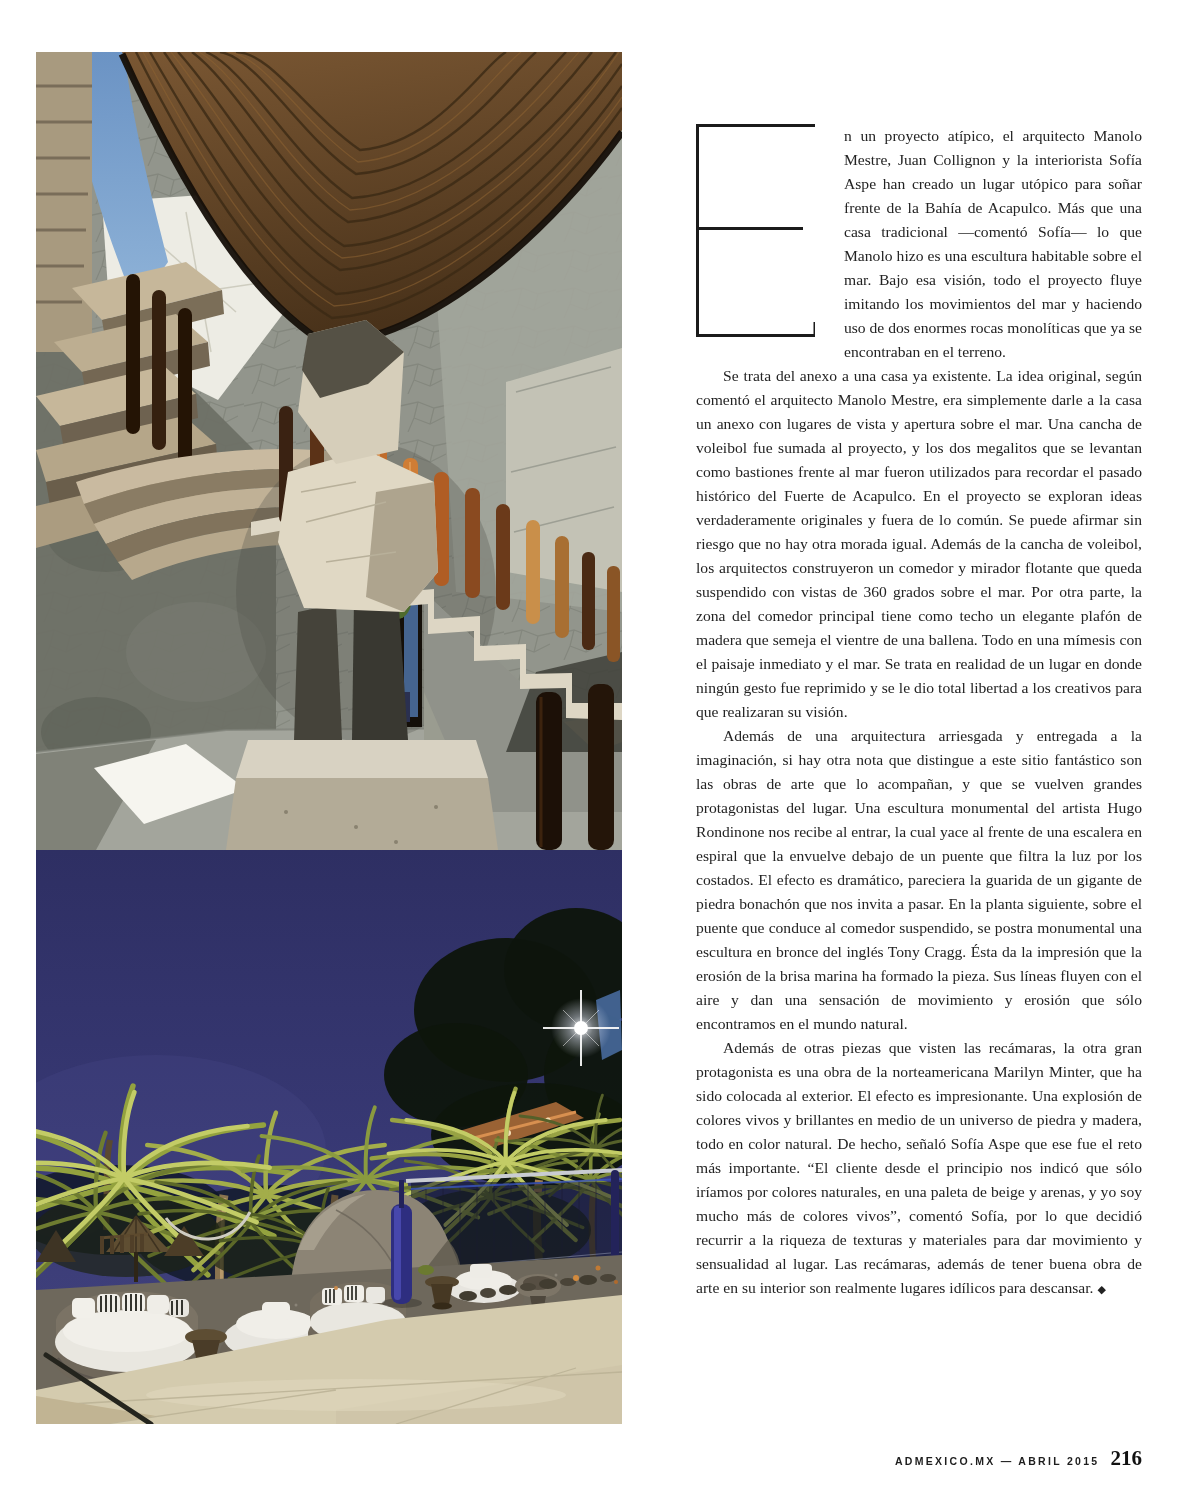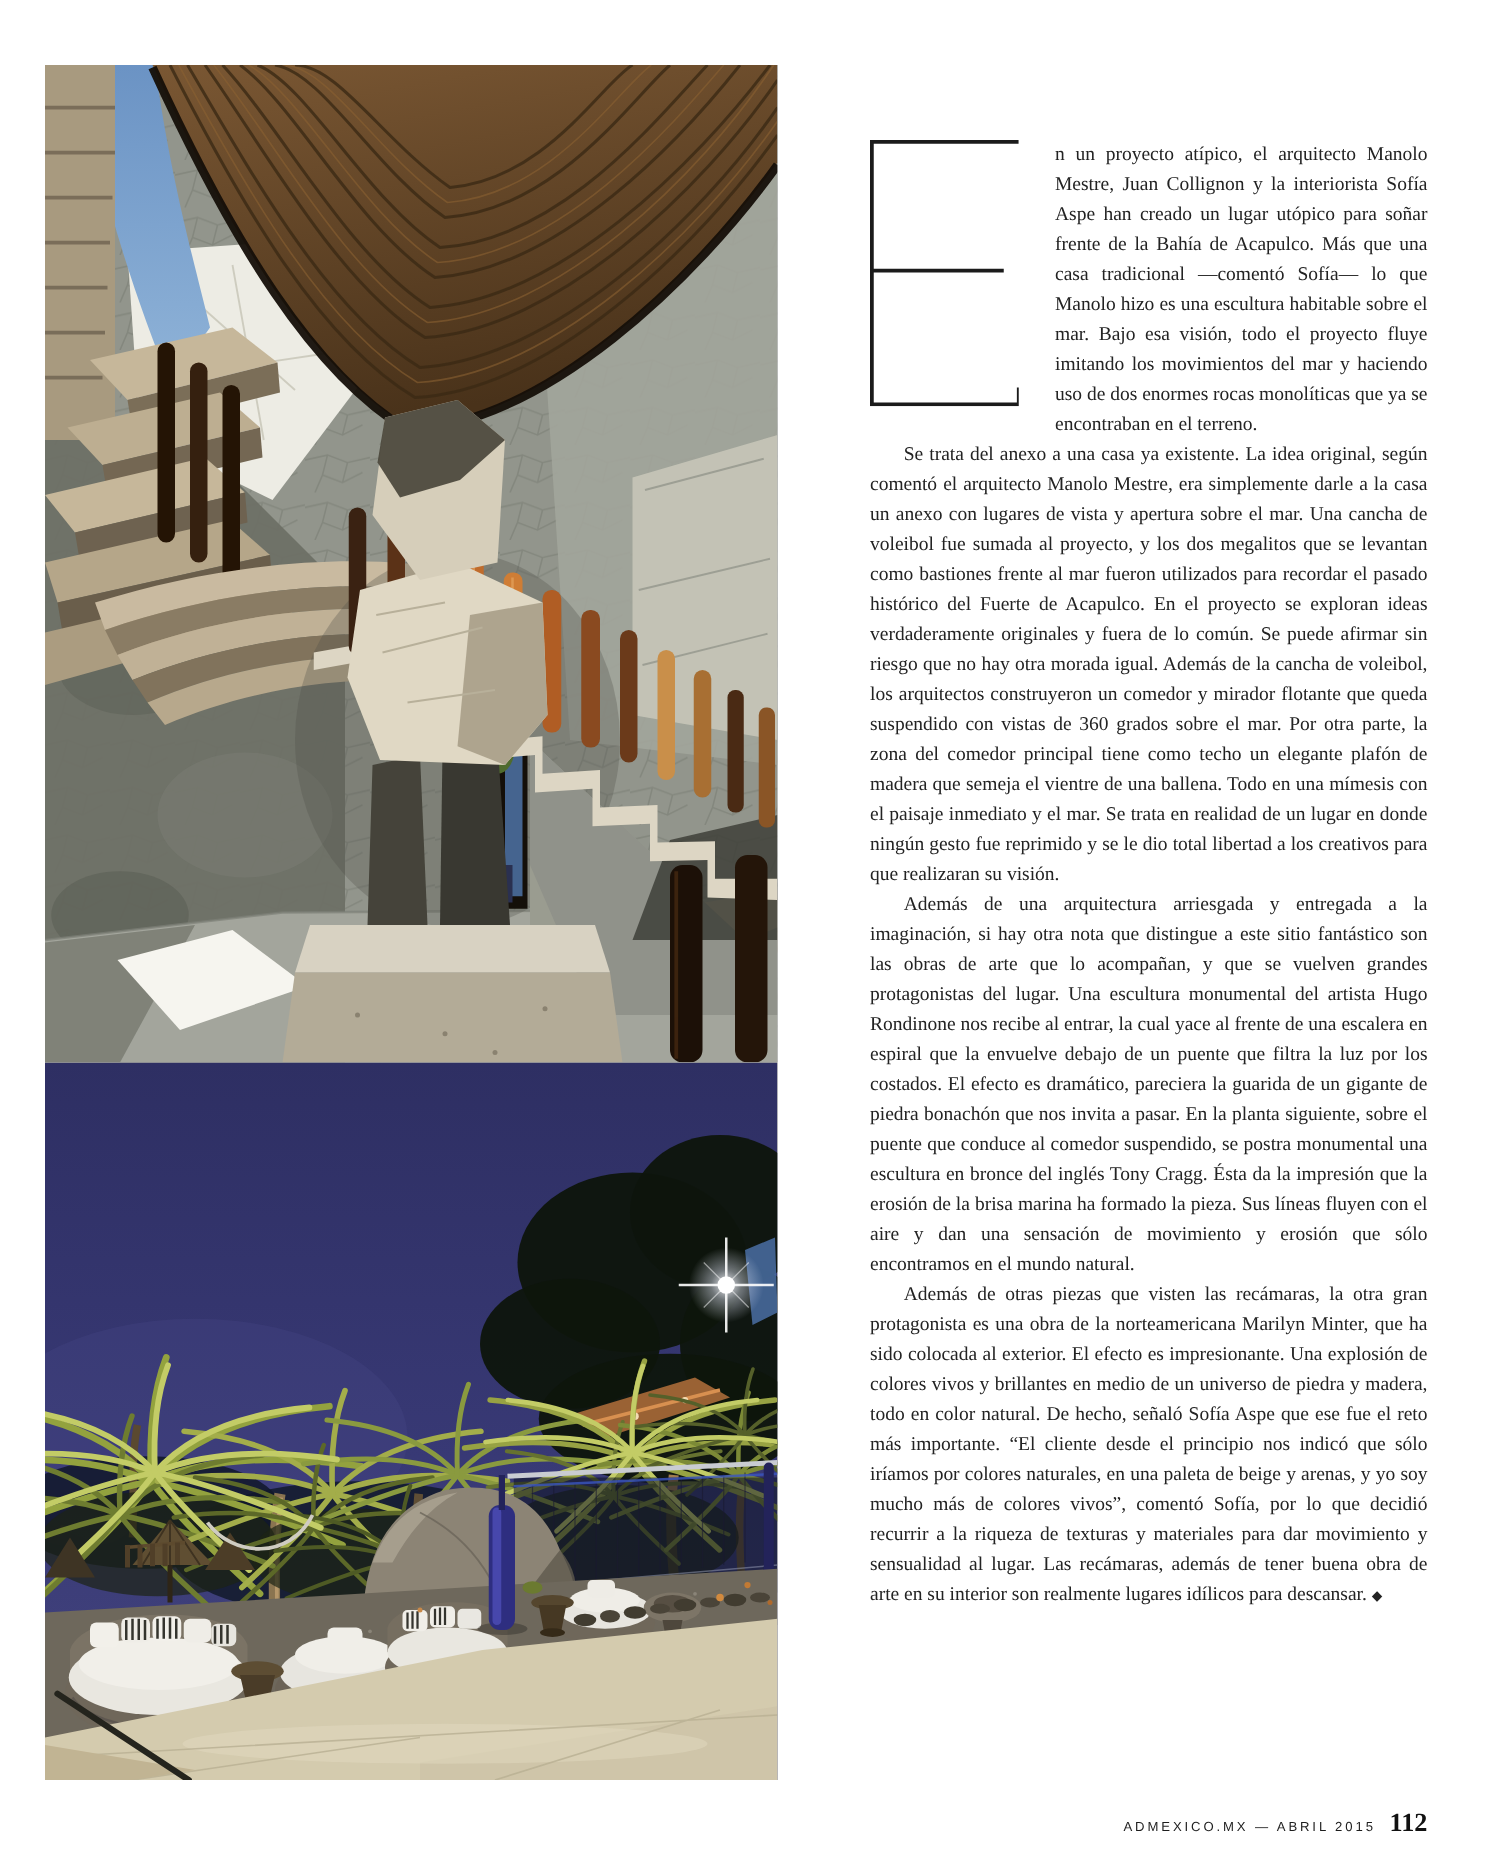--- a/index.html
+++ b/index.html
@@ -2,31 +2,31 @@
 <html lang="es" style="--page-bg: #ffffff; --text-color: #232323; --footer-color: #1d1d1d; --day-sky: #5c86bb; --night-sky: #34356e; --wood-ceiling: #5f4424; --court-floor: #d4cbae;"><head>
 <meta charset="utf-8">
 <style>
   html,body{margin:0;padding:0;background:#ffffff;}
   .page{position:relative;width:1200px;height:1496px;background:var(--page-bg,#ffffff);
         font-family:"Liberation Serif",serif;overflow:hidden;}
   .photo{position:absolute;left:36px;overflow:hidden;background:#888;}
   .photo svg{display:block;}
   .photo-top{top:52px;width:586px;height:798px;}
   .photo-bottom{top:850px;width:586px;height:574px;}
-  .text-col{position:absolute;left:696px;top:112px;width:446px;
+  .text-col{position:absolute;left:696px;top:124px;width:446px;
             color:var(--text-color,#232323);font-size:15.6px;line-height:24px;
             text-align:justify;hyphens:auto;-webkit-hyphens:auto;}
   .body-p{margin:0;}
   .body-p.indent{text-indent:27px;}
   .dropcap-float{float:left;width:148px;height:218px;}
   .dropcap-float svg{display:block;}
   .it{}
   .diamond{font-family:"DejaVu Sans",sans-serif;font-size:11px;letter-spacing:0;}
   .footer{position:absolute;top:1446px;right:58px;display:flex;align-items:baseline;gap:11px;}
-  .footer-left{font-family:"Liberation Sans",sans-serif;font-size:10.5px;font-weight:normal;
+  .footer-left{font-family:"Liberation Sans",sans-serif;font-size:10.5px;font-weight:bold;
                letter-spacing:2.3px;color:var(--footer-color,#1d1d1d);white-space:nowrap;}
   .page-num{font-family:"Liberation Serif",serif;font-size:21px;font-weight:600;color:#111;}
 </style>
 </head>
 <body>
 
 <div class="page">
 
   <figure class="photo photo-top" style="margin:0" aria-label="Escalera en espiral con escultura de piedra y barandal de madera">
     <svg width="586" height="798" viewBox="0 0 586 798">
@@ -413,16 +413,16 @@
         </svg>
       </span><span><span>n un proyecto atípico, el arquitecto Manolo Mestre, Juan Collignon y la interiorista Sofía Aspe han creado un lugar utópico para soñar frente de la Bahía de Acapulco. Más que una casa tradicional —comentó Sofía— lo que Manolo hizo es una escultura habitable sobre el mar. Bajo esa visión, todo el proyecto fluye imitando los movimientos del mar y haciendo uso de dos enormes rocas monolíticas que ya se encontraban en el terreno.</span></span>
     </p>
   <p class="body-p indent"><span>Se trata del anexo a una casa ya existente. La idea original, según comentó el arquitecto Manolo Mestre, era simplemente darle a la casa un anexo con lugares de vista y apertura sobre el mar. Una cancha de voleibol fue sumada al proyecto, y los dos megalitos que se levantan como bastiones frente al mar fueron utilizados para recordar el pasado histórico del Fuerte de Acapulco. En el proyecto se exploran ideas verdaderamente originales y fuera de lo común. Se puede afirmar sin riesgo que no hay otra morada igual. Además de la cancha de voleibol, los arquitectos construyeron un comedor y mirador flotante que queda suspendido con vistas de 360 grados sobre el mar. Por otra parte, la zona del comedor principal tiene como techo un elegante plafón de madera que semeja el vientre de una ballena. Todo en una mímesis con el paisaje inmediato y el mar. Se trata en realidad de un lugar en donde ningún gesto fue reprimido y se le dio total libertad a los creativos para que realizaran su visión.</span></p>
       <p class="body-p indent"><span>Además de una arquitectura arriesgada y entregada a la imaginación, si hay otra nota que distingue a este sitio fantástico son las obras de arte que lo acompañan, y que se vuelven grandes protagonistas del lugar. Una escultura monumental del artista Hugo Rondinone nos recibe al entrar, la cual yace al frente de una escalera en espiral que la envuelve debajo de un puente que filtra la luz por los costados. El efecto es dramático, pareciera la guarida de un gigante de piedra bonachón que nos invita a pasar. En la planta siguiente, sobre el puente que conduce al comedor suspendido, se postra monumental una escultura en bronce del inglés Tony Cragg. Ésta da la impresión que la erosión de la brisa marina ha formado la pieza. Sus líneas fluyen con el aire y dan una sensación de movimiento y erosión que sólo encontramos en el mundo natural.</span></p>
       <p class="body-p indent"><span>Además de otras piezas que visten las recámaras, la otra gran protagonista es una obra de la norteamericana Marilyn Minter, que ha sido colocada al exterior. El efecto es impresionante. Una explosión de colores vivos y brillantes en medio de un universo de piedra y madera, todo en color natural. De hecho, señaló Sofía Aspe que ese fue el reto más importante. “El cliente desde el principio nos indicó que sólo iríamos por colores naturales, en una paleta de </span><span class="it">beige</span><span> y arenas, y yo soy mucho más de colores vivos”, comentó Sofía, por lo que decidió recurrir a la riqueza de texturas y materiales para dar movimiento y sensualidad al lugar. Las recámaras, además de tener buena obra de arte en su interior son realmente lugares idílicos para descansar. </span><span class="diamond">◆</span></p>
     </div>
 
   <div class="footer">
     <span class="footer-left">ADMEXICO.MX — ABRIL 2015</span>
-    <span class="page-num">112</span>
+    <span class="page-num">216</span>
   </div>
 
 </div>
 
 </body></html>

